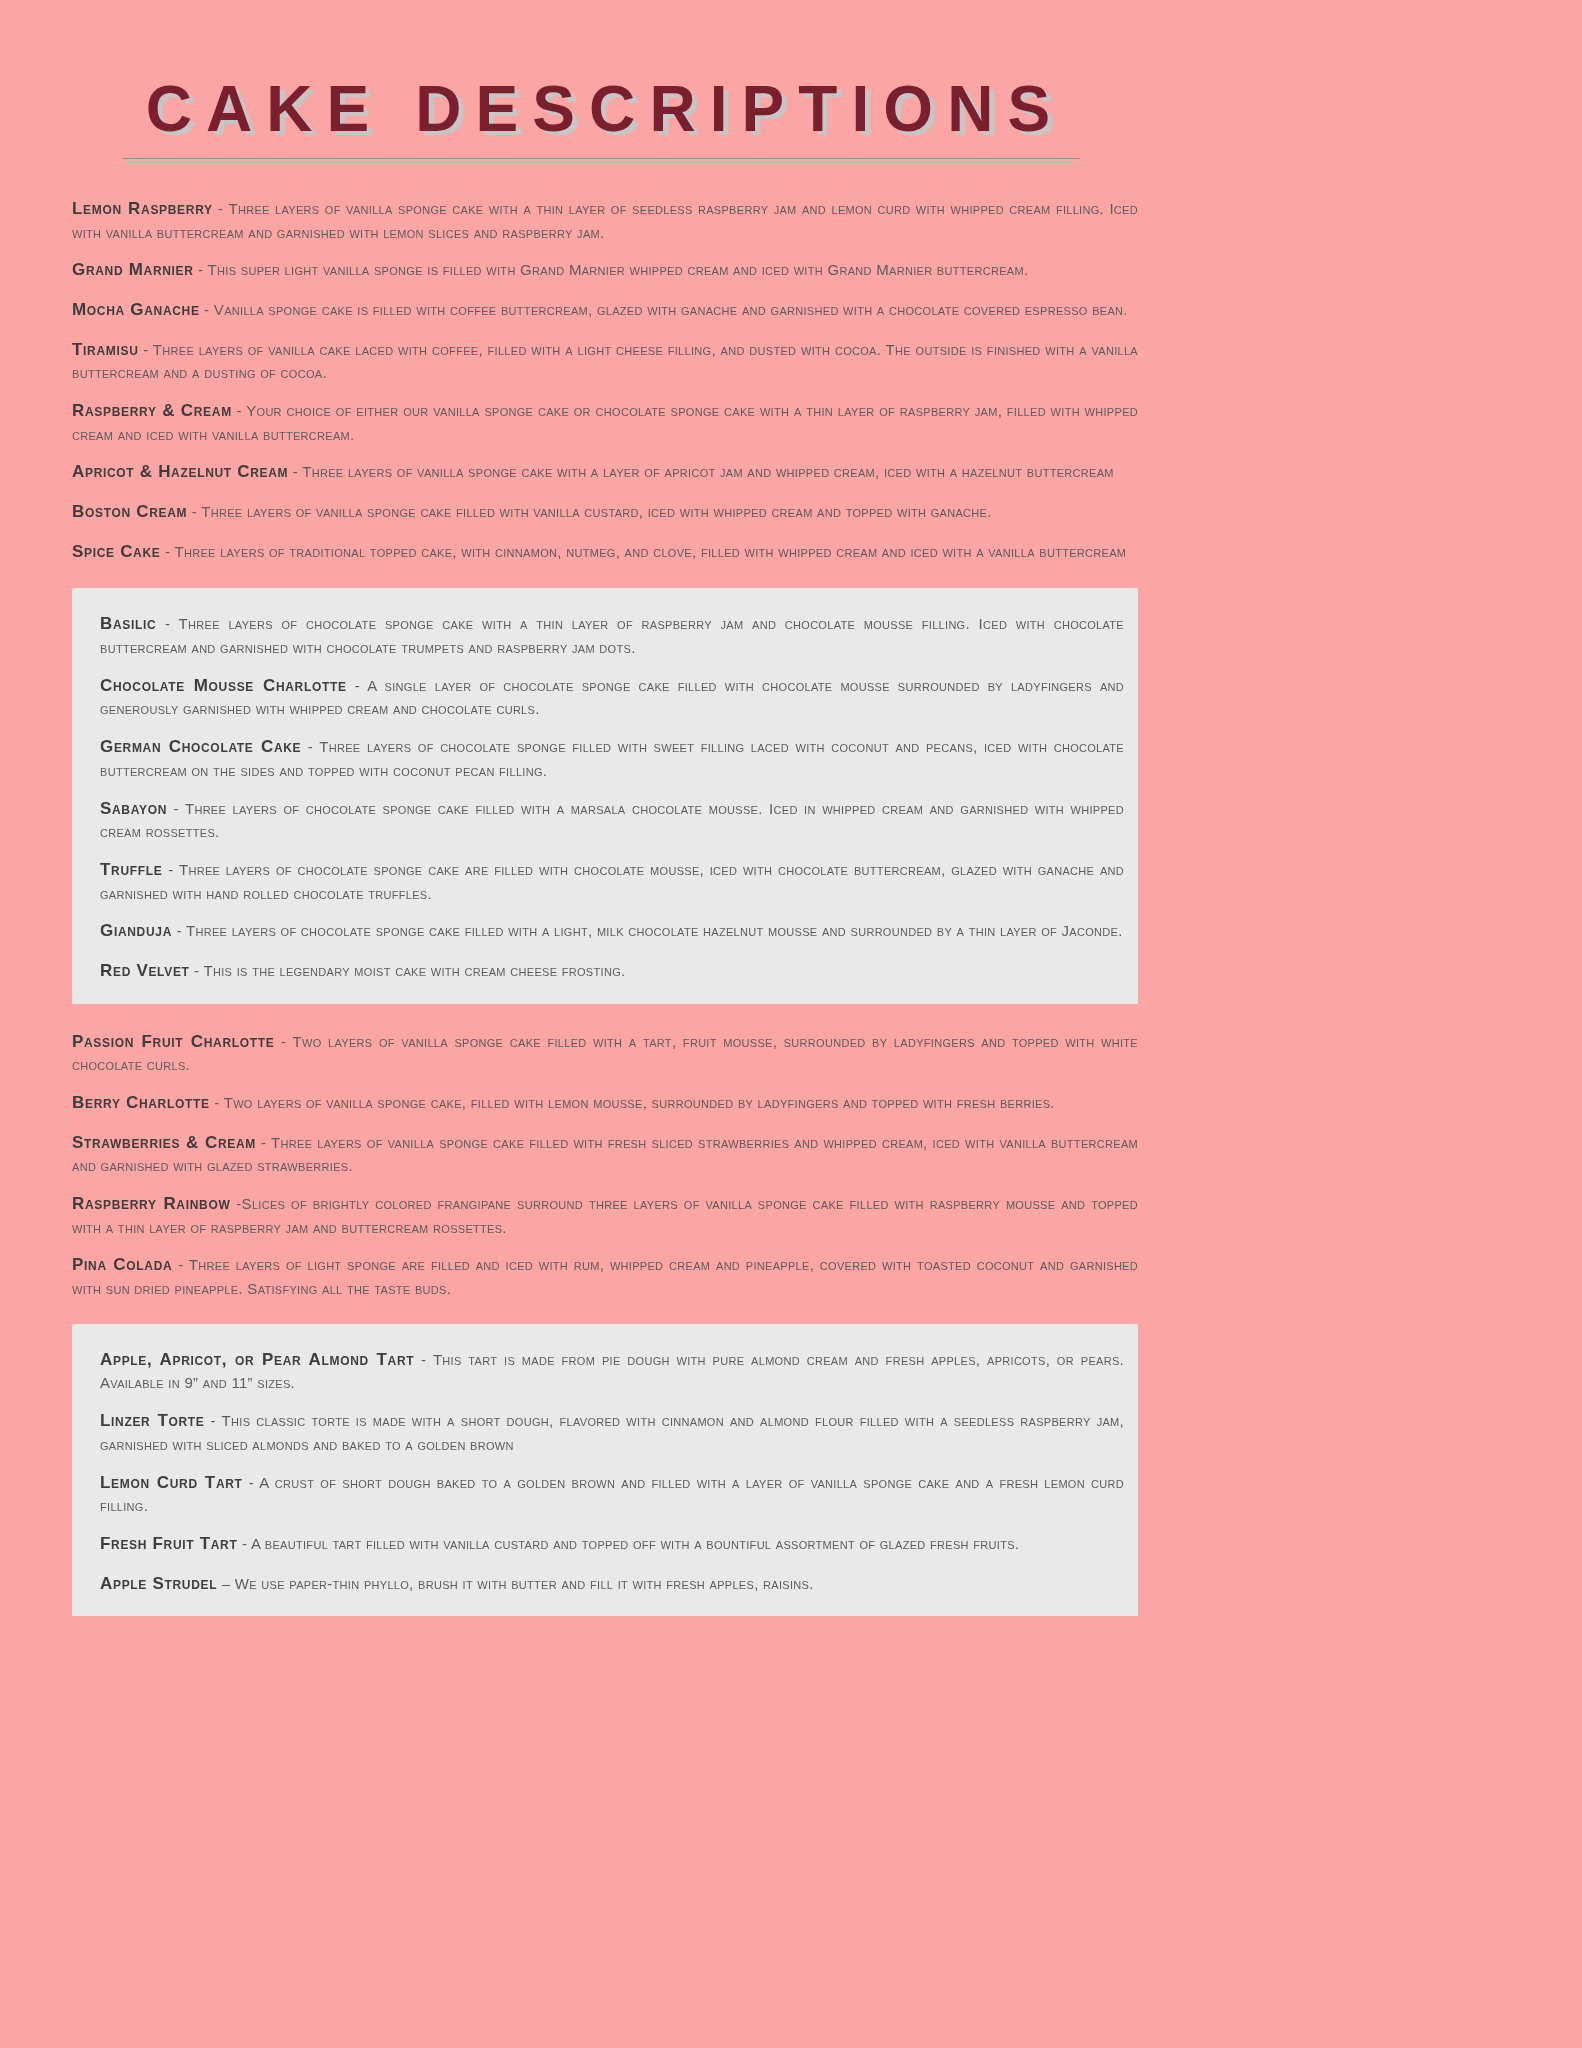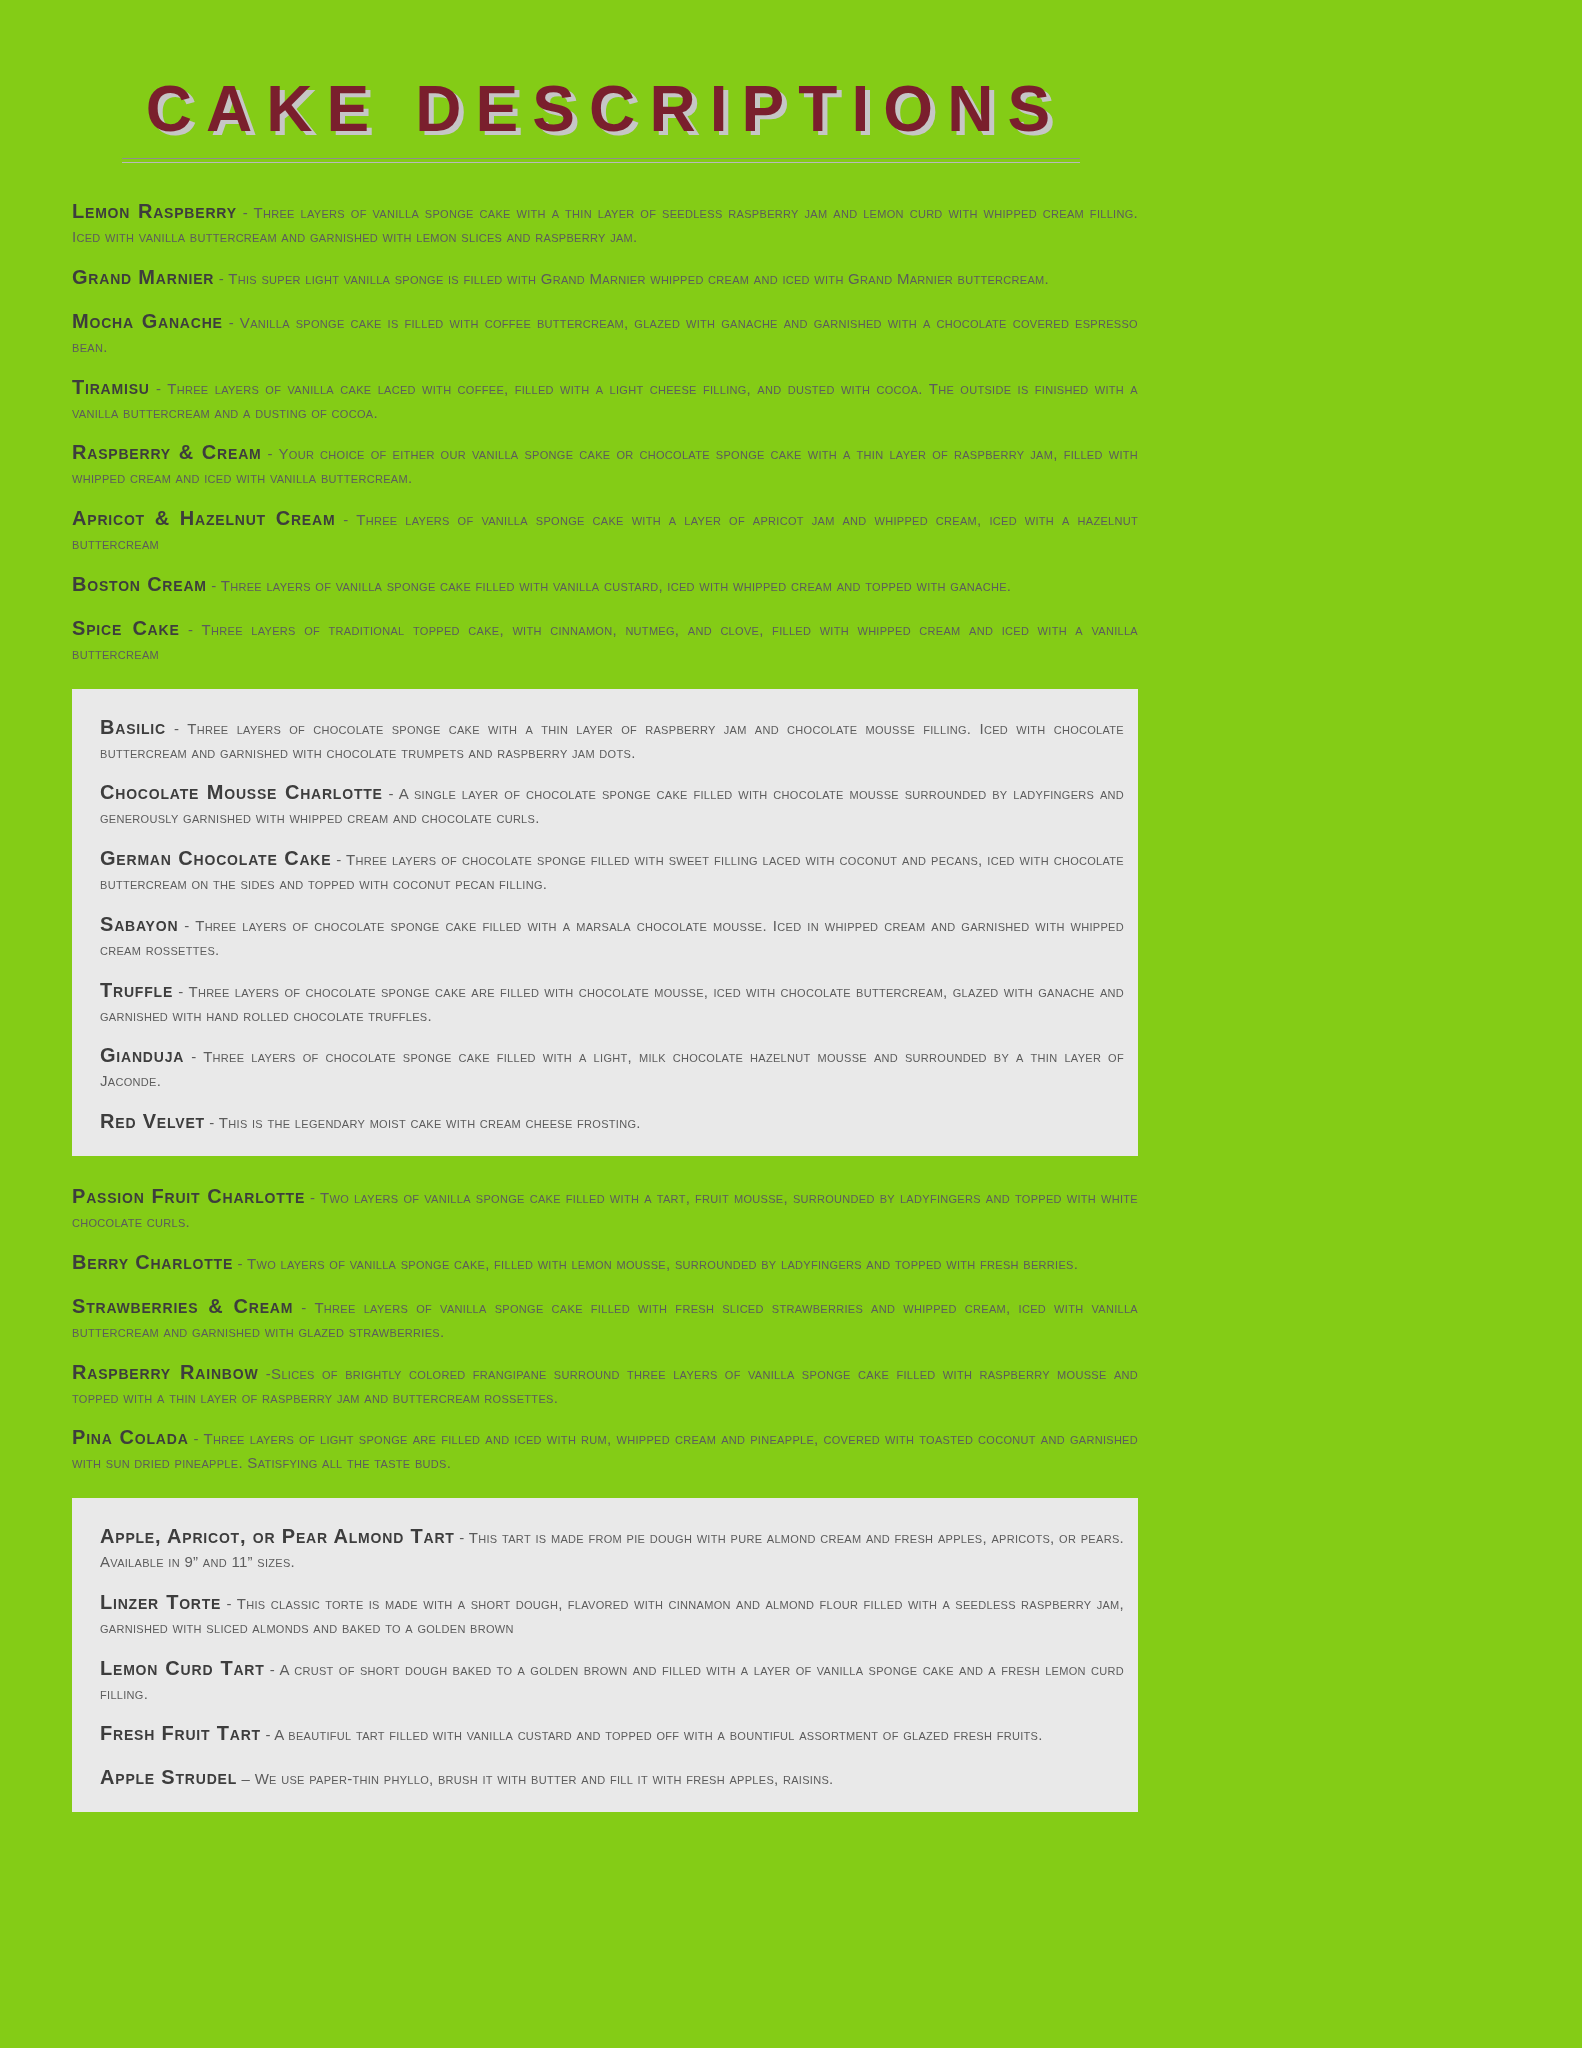--- a/index.html
+++ b/index.html
@@ -5,21 +5,21 @@
   html, body {
     margin: 0;
     padding: 0;
     background: #ffffff;
     font-family: "Liberation Sans", sans-serif;
   }
   .page {
     position: relative;
     width: 1582px;
     height: 2048px;
-    background: #84cc16;
+    background: #fca5a5;
     overflow: hidden;
   }
   .content {
     position: absolute;
     left: 72px;
     top: 0;
     width: 1066px;
   }
   .title {
     margin: 0;
@@ -46,21 +46,21 @@
     font-size: 15px;
     line-height: 1.45;
     color: #5c5c5c;
     font-variant: small-caps;
     letter-spacing: 0.02em;
     text-align: justify;
   }
   .entry .nm {
     font-weight: bold;
     color: #3d3d3d;
-    font-size: 20px;
+    font-size: 17px;
     letter-spacing: 0.04em;
   }
   .box {
     background: #e9e9e9;
     box-sizing: border-box;
     width: 100%;
     padding: 24px 14px 10px 28px;
     margin: 24px 0 26px 0;
   }
   .box .entry:last-child { margin-bottom: 10px; }

